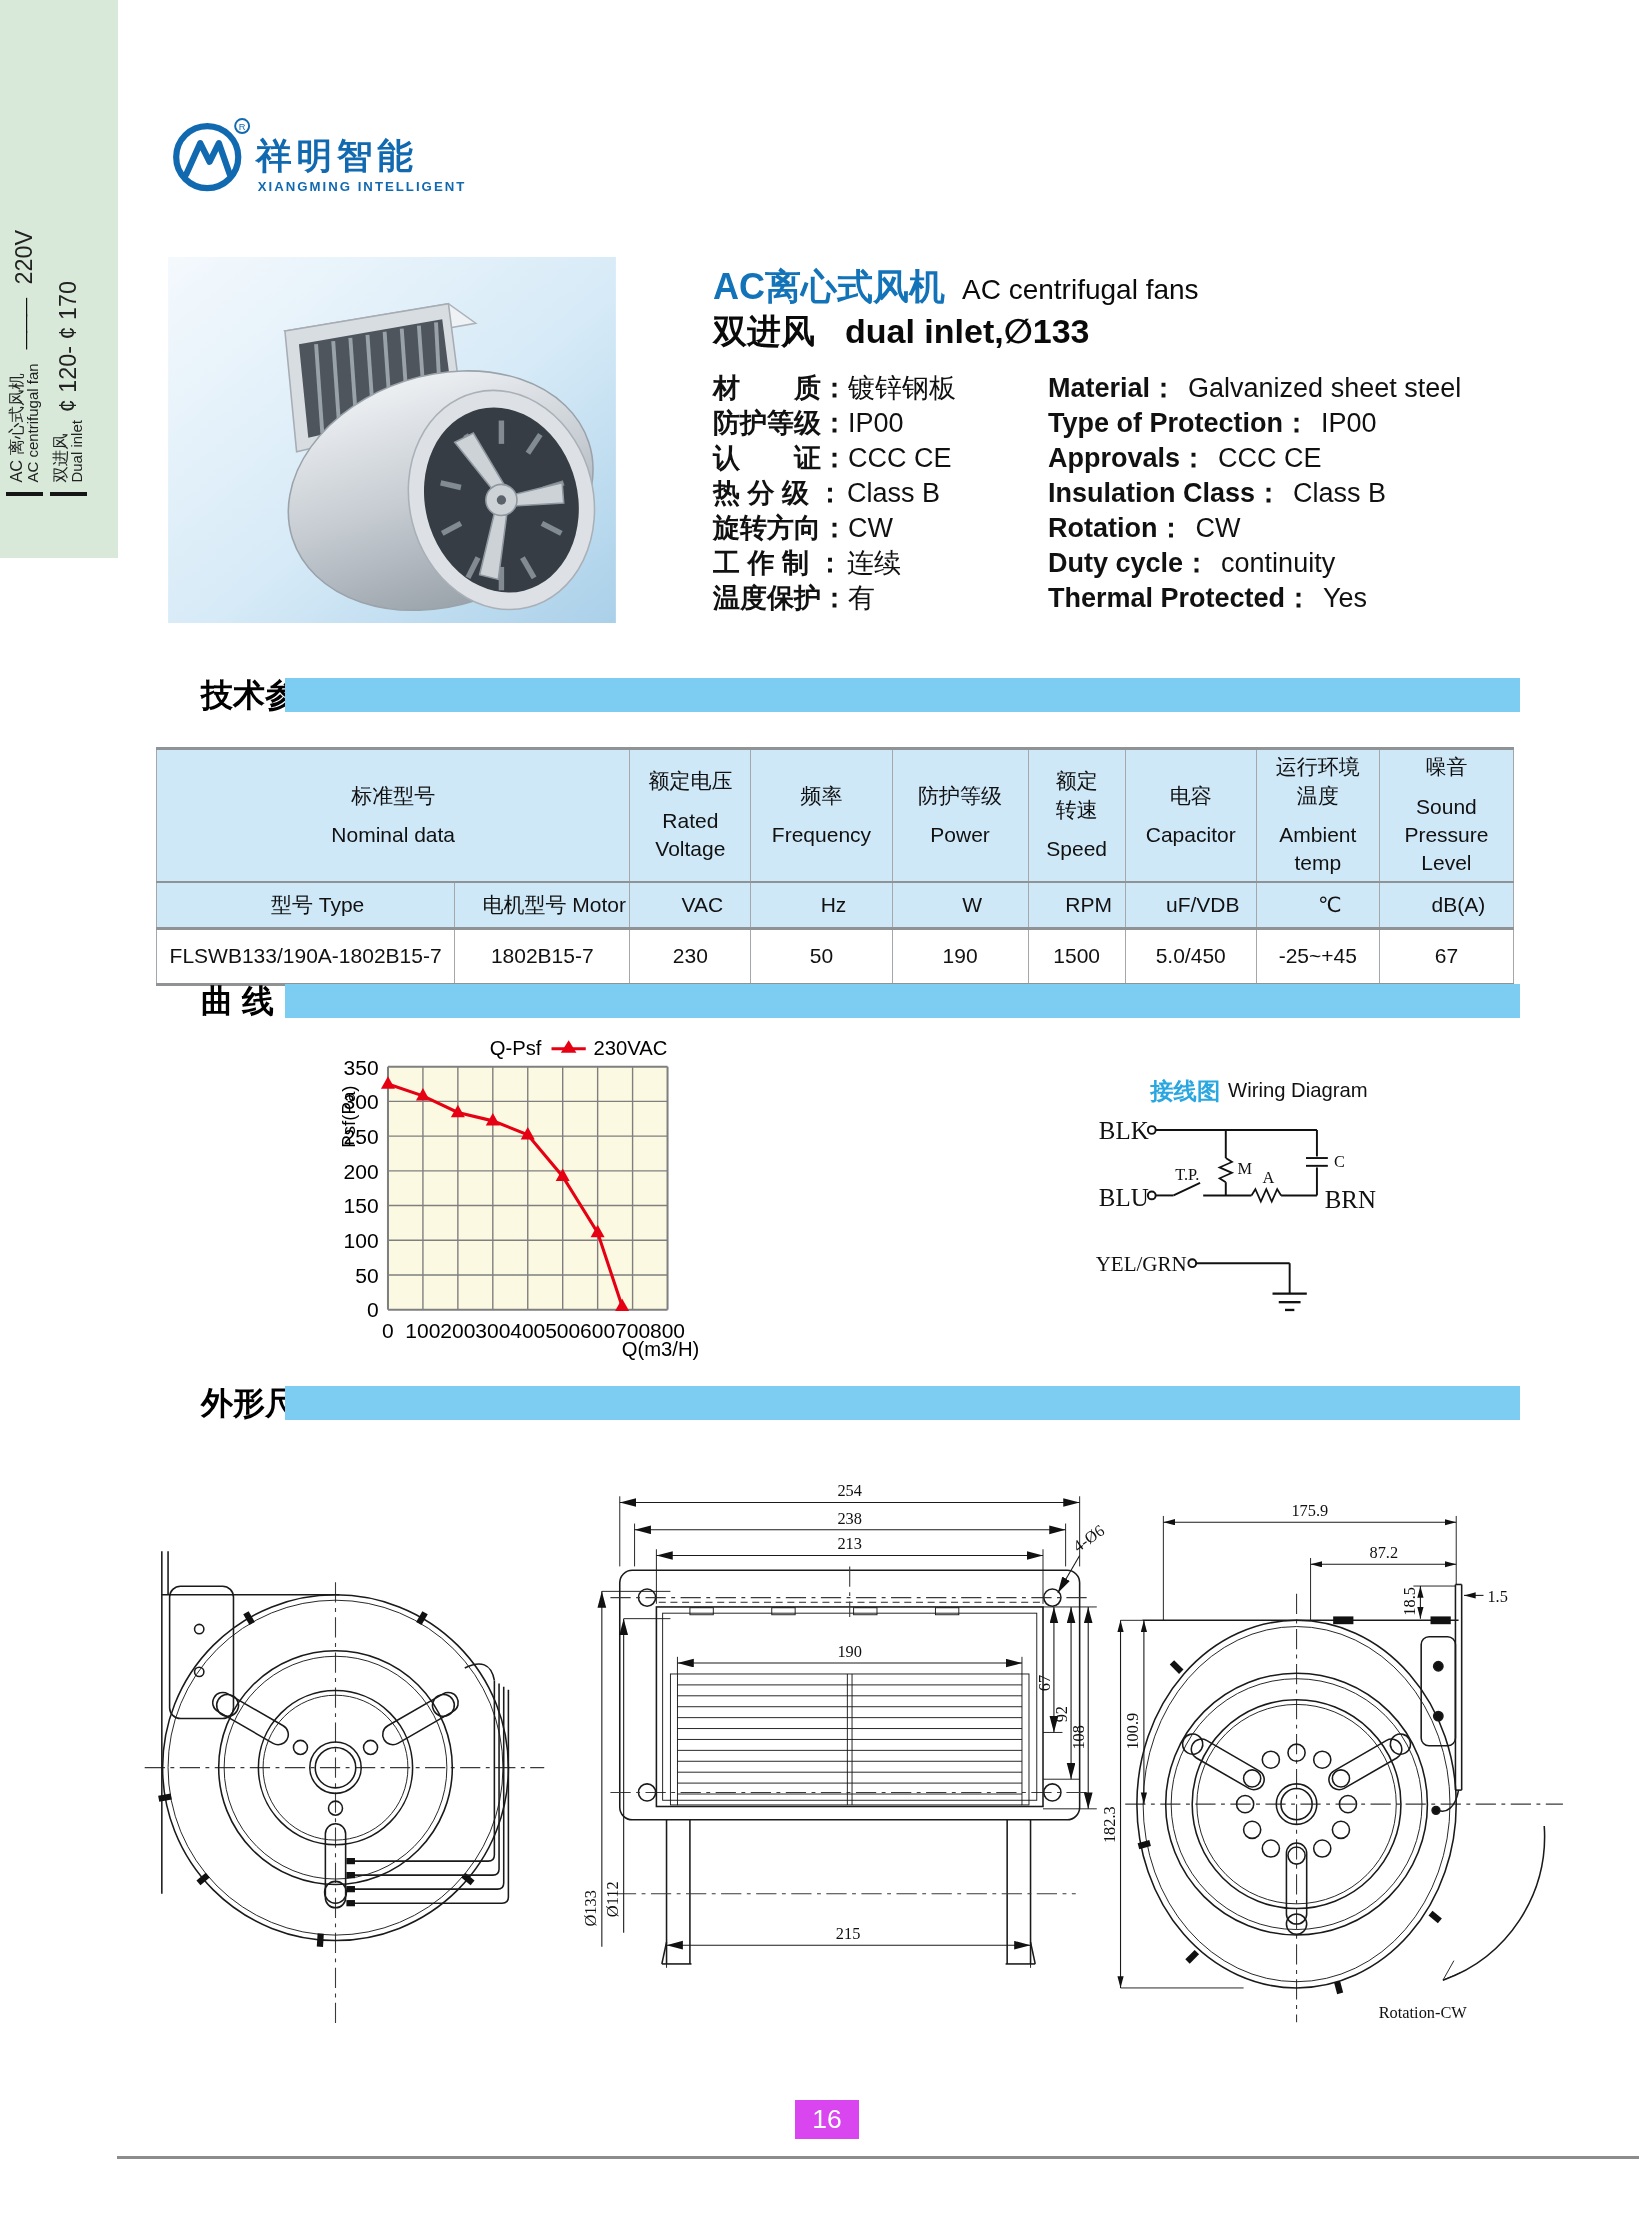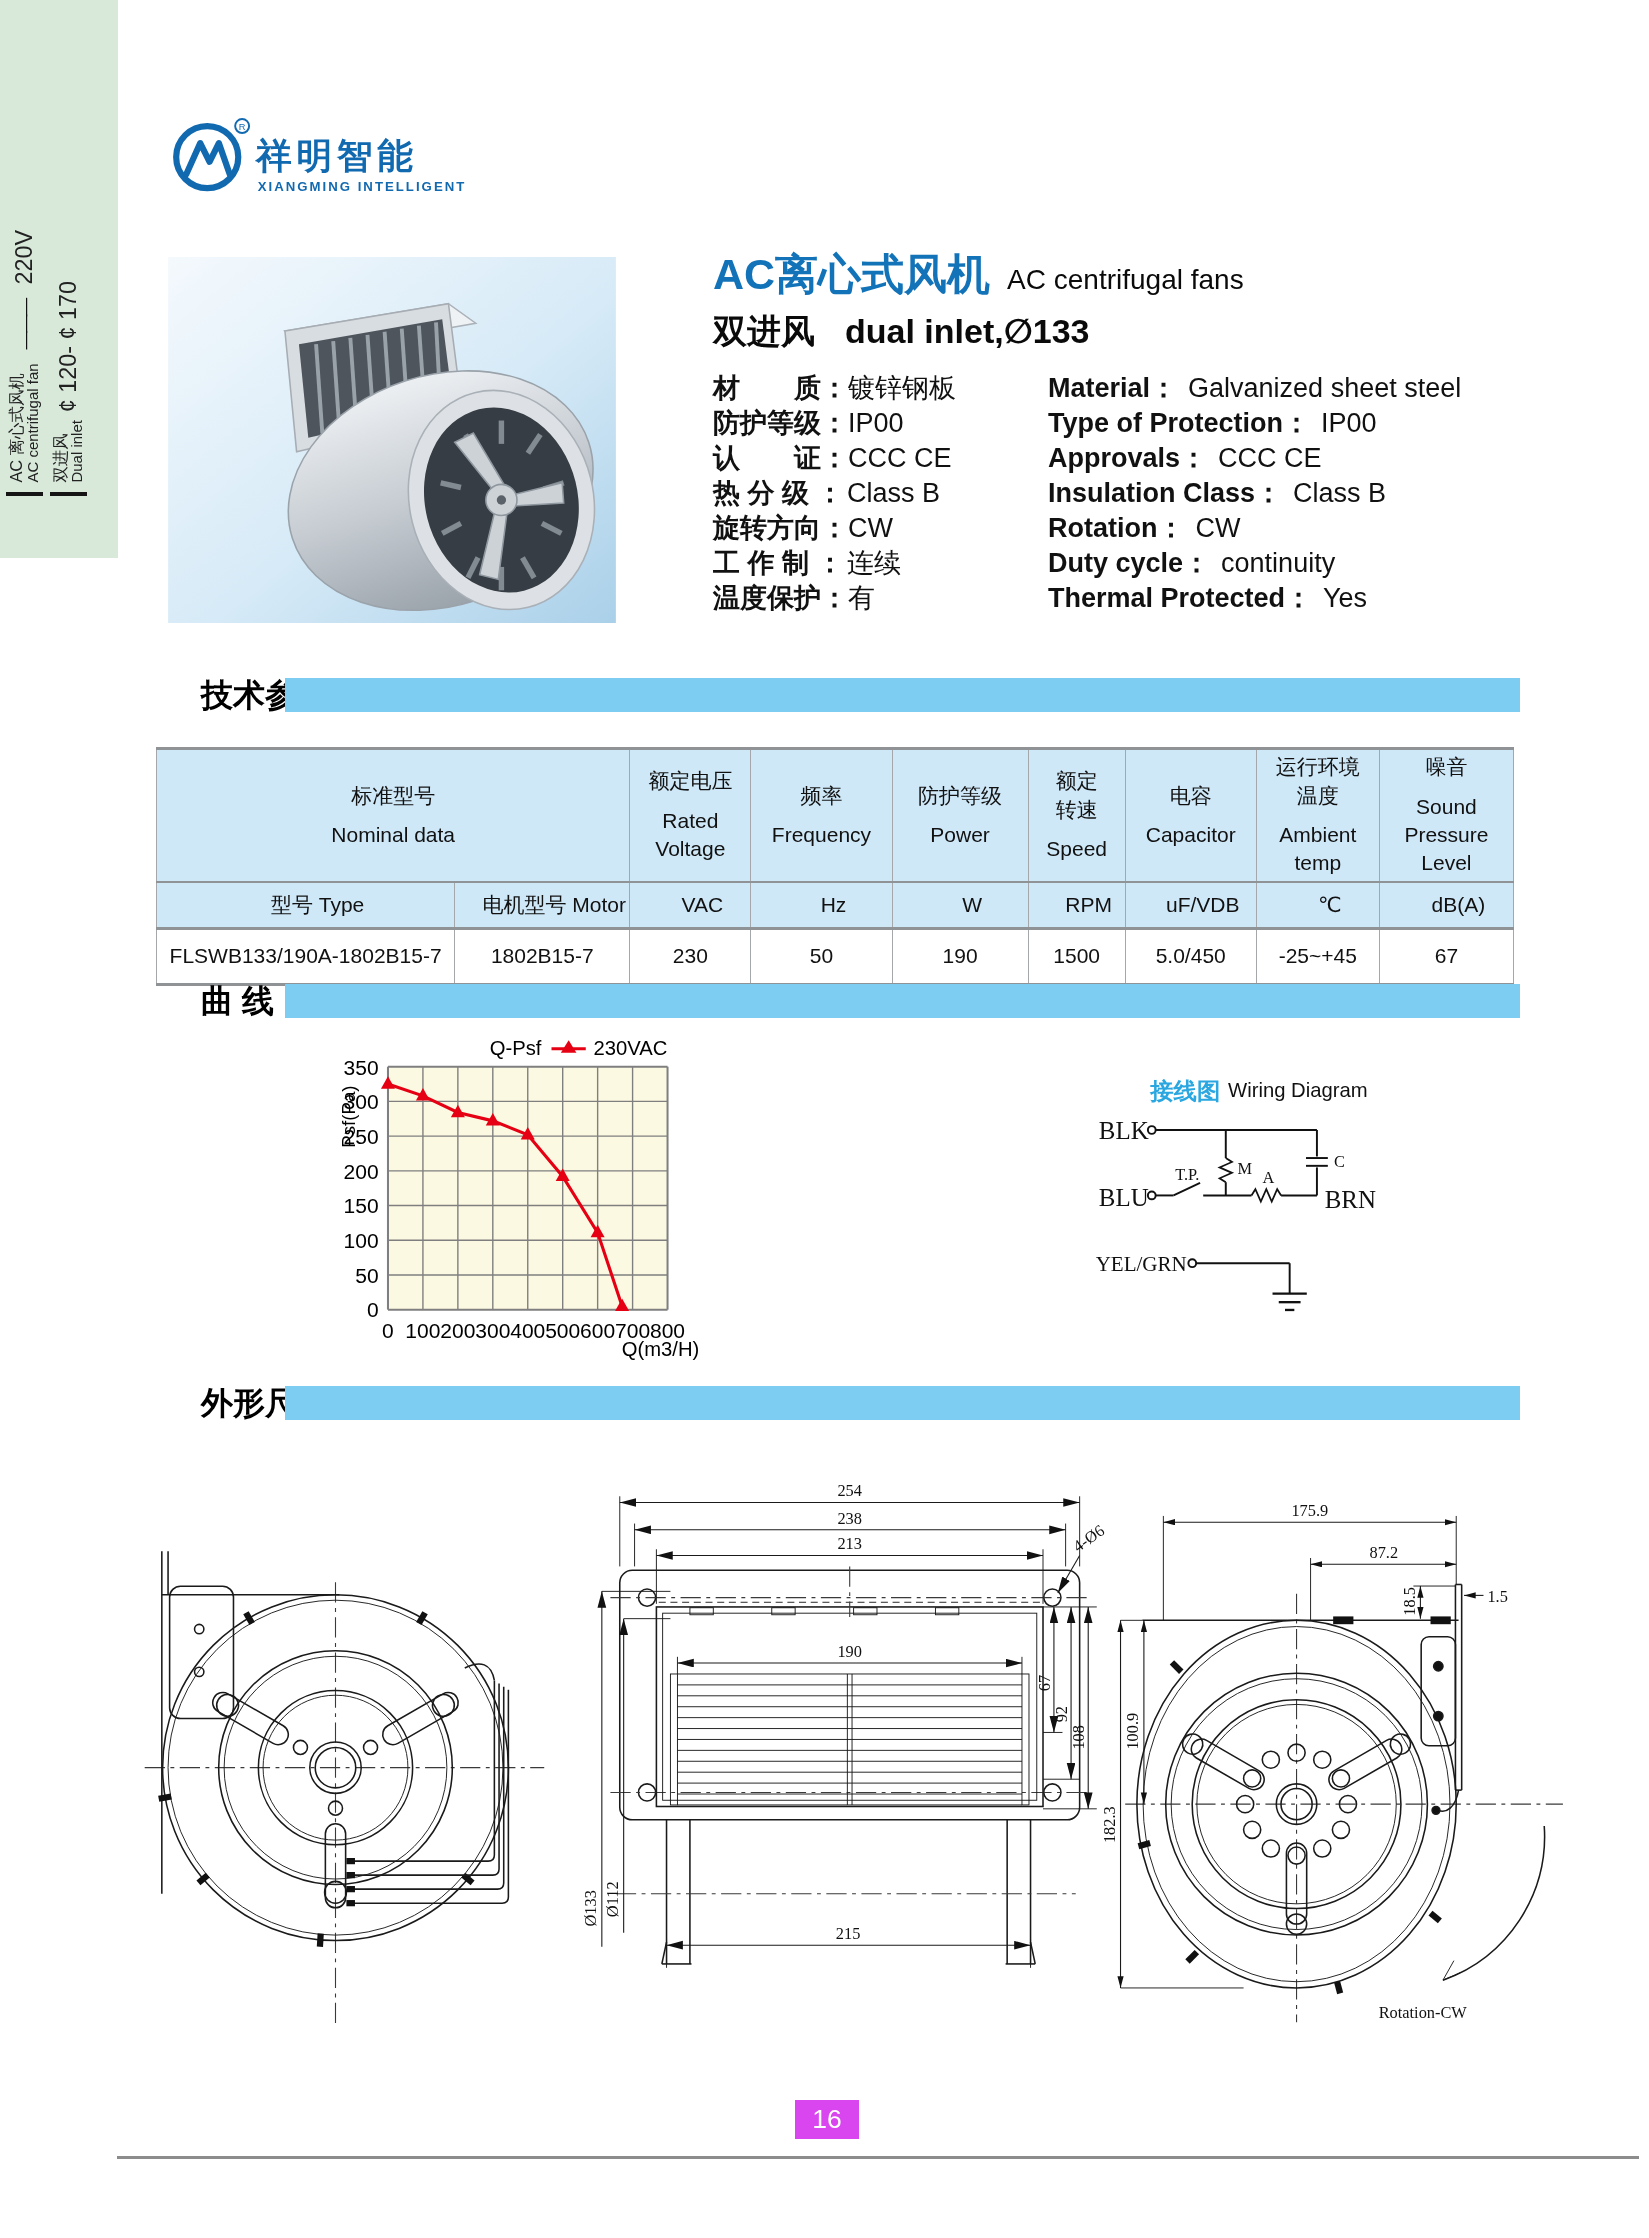--- a/index.html
+++ b/index.html
@@ -17,21 +17,21 @@
   .sb-zh{font-size:16.4px;color:#222;}
   .sb-en{font-size:15px;color:#222;}
   .sb-dash{font-size:18.7px;letter-spacing:-2.3px;margin:0 7.8px 0 14px;}
   .sb-big{font-size:23.4px;color:#222;margin-left:7.8px;}
   
   .logo{position:absolute;left:164px;top:109px;width:327px;height:97px;}
   
   .photo{position:absolute;left:168px;top:257px;width:448px;height:366px;}
   
   .titlerow{position:absolute;left:713px;top:246px;display:flex;align-items:baseline;gap:17px;white-space:nowrap;}
-  .title-zh{font-size:43px;font-weight:bold;color:#1373b8;}
+  .title-zh{font-size:36px;font-weight:bold;color:#1373b8;margin-top:17px;}
   .title-en{font-size:28px;color:#0a0a0a;}
   .subrow{position:absolute;left:713px;top:309px;display:flex;align-items:baseline;gap:30px;white-space:nowrap;}
   .sub-zh{font-size:34px;font-weight:bold;color:#0a0a0a;}
   .sub-en{font-size:34px;font-weight:600;color:#0a0a0a;}
   .specs{position:absolute;left:713px;top:365px;width:873px;}
   .spec-row{position:relative;height:35px;font-size:27px;white-space:nowrap;}
   .sp-zh{position:absolute;left:0;top:4.7px;}
   .sp-en{position:absolute;left:335px;top:4.7px;}
   .lbl{font-weight:bold;display:inline-block;min-width:134px;}
   .elbl{font-weight:bold;margin-right:11px;}

